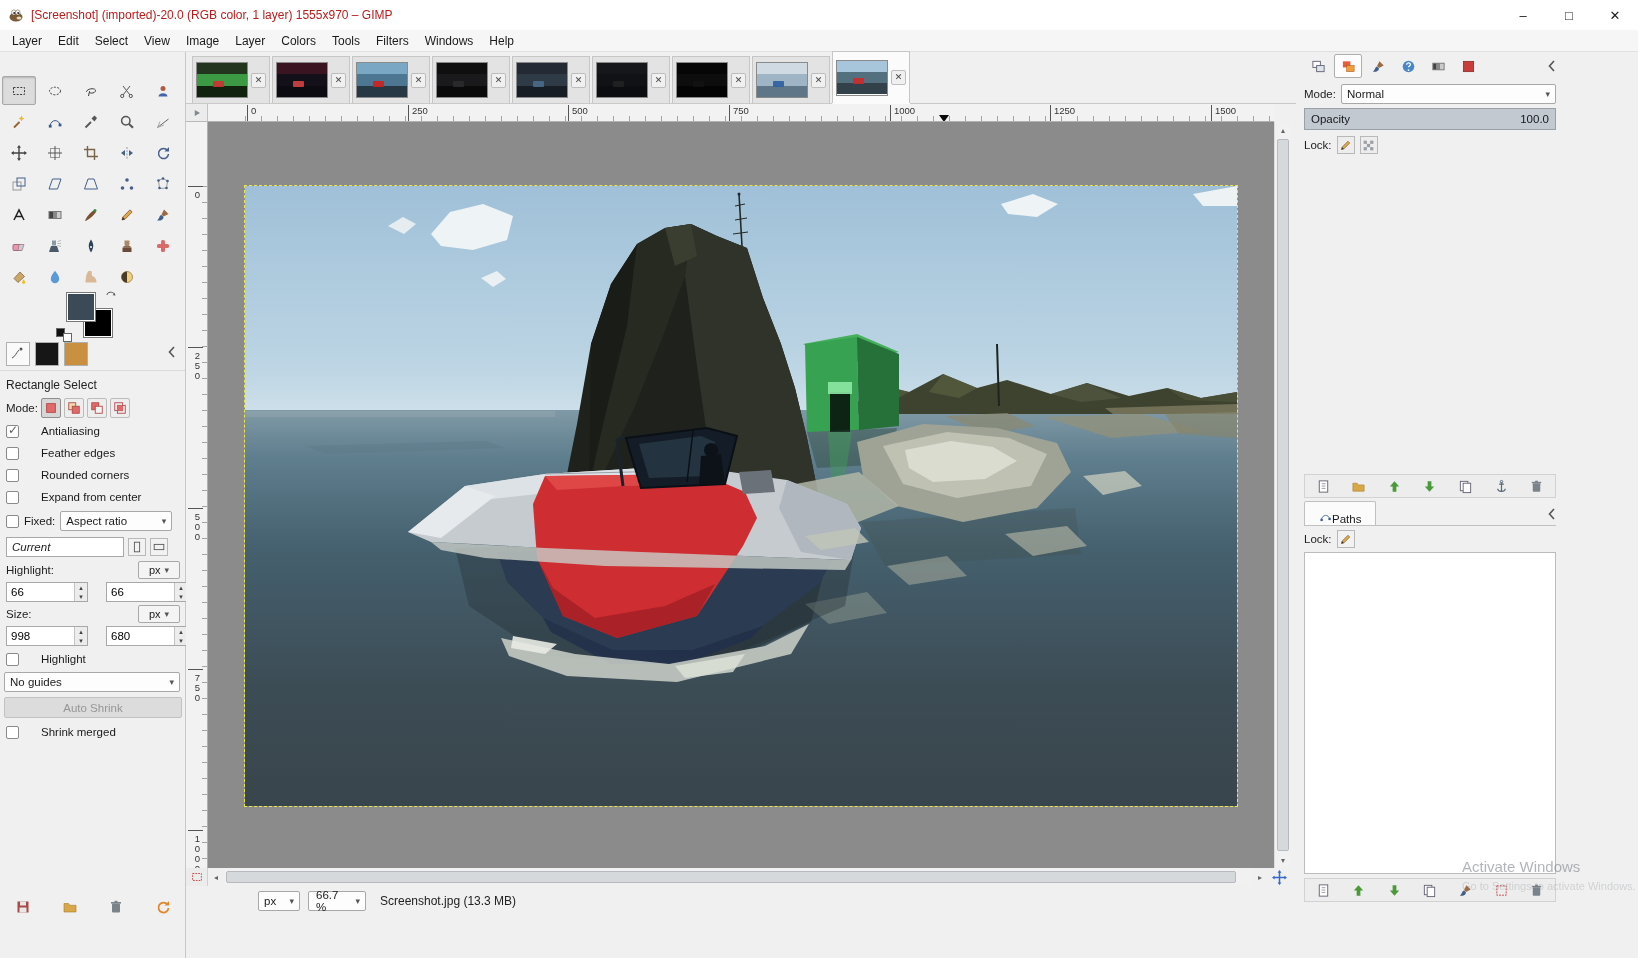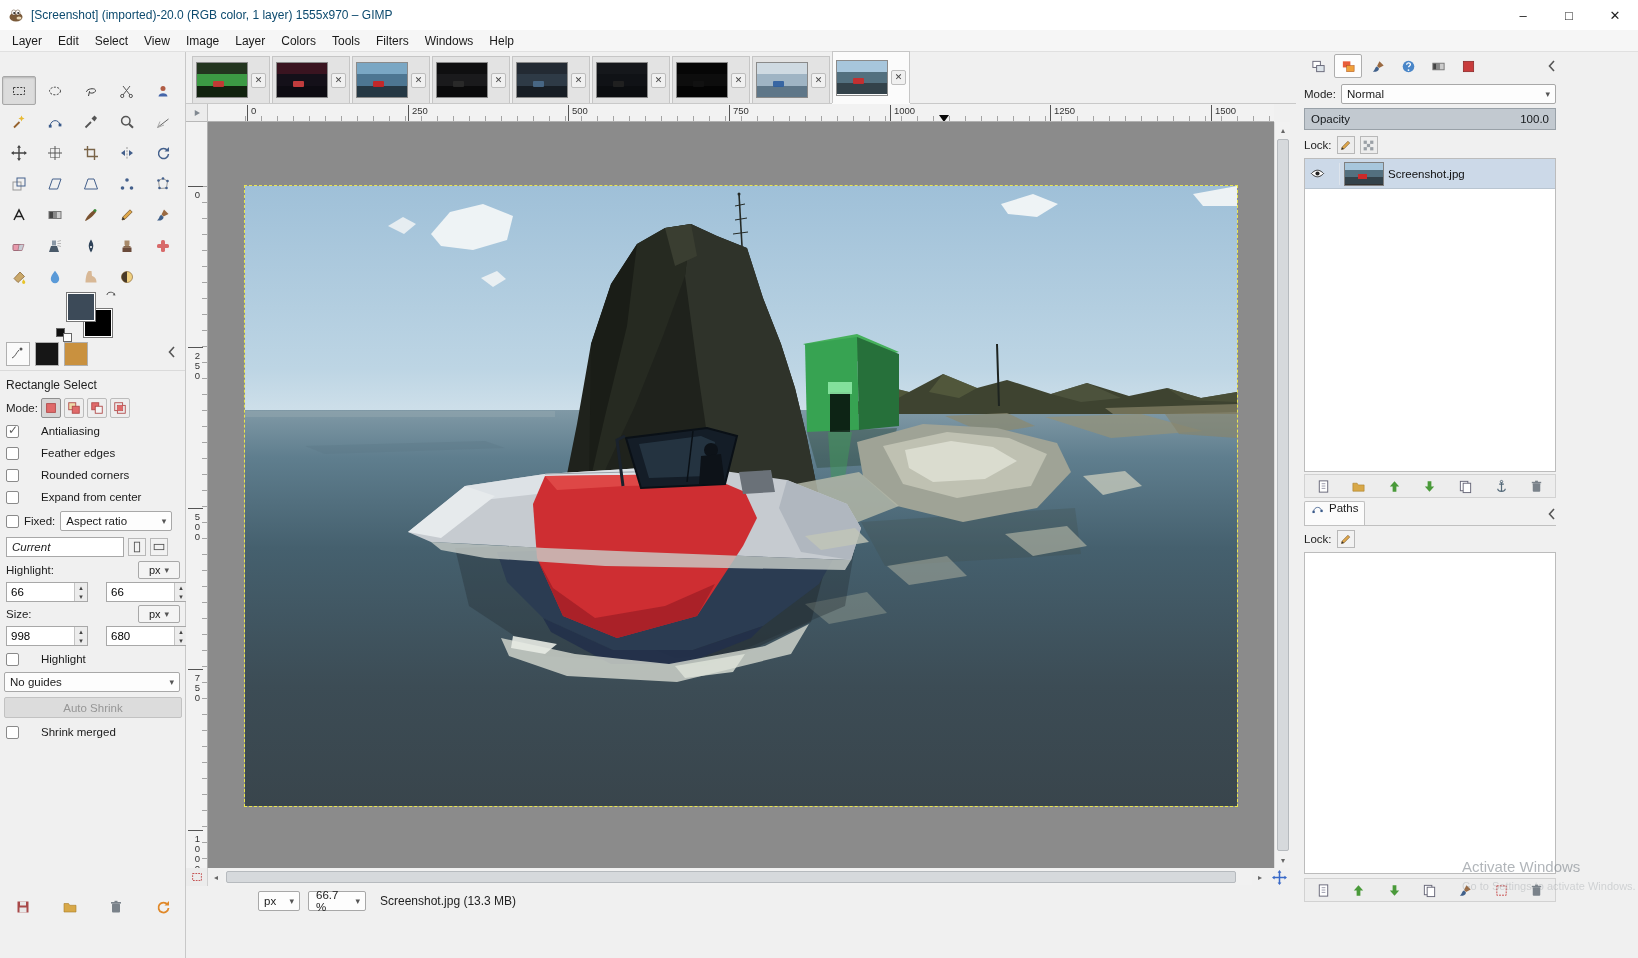--- a/index.html
+++ b/index.html
@@ -2,21 +2,21 @@
 <html><head>
 <meta charset="utf-8">
 <style>
   * { box-sizing: border-box; margin: 0; padding: 0; font-family: "Liberation Sans", "DejaVu Sans", sans-serif; }
   body { background: #444; }
   #app { position: relative; width: 1638px; height: 958px; background: #f0f0f0; overflow: hidden; font-size: 12px; color: #1a1a1a; }
 
   
   .titlebar { position: absolute; left:0; top:0; width:100%; height:30px; background:#fff; display:flex; align-items:center; }
   .tb-icon { margin-left:8px; width:16px; height:16px; }
-  .tb-title { margin-left:7px; font-size:12px; color:#0c4a6e; }
+  .tb-title { margin-left:7px; font-size:12px; color:#b91c1c; }
   .tb-controls { margin-left:auto; display:flex; height:100%; }
   .tb-btn { width:46px; height:100%; display:flex; align-items:center; justify-content:center; font-size:13px; color:#222; }
 
   
   .menubar { position:absolute; top:30px; left:0; width:100%; height:22px; background:#f6f6f6; border-bottom:1px solid #e0e0e0; display:flex; align-items:center; padding-left:4px; }
   .menu-item { padding:2px 8px; font-size:12px; }
 
   
   .toolbox-col { position:absolute; left:0; top:52px; width:186px; bottom:0; background:#f0f0f0; border-right:1px solid #c8c8c8; }
   .tool-grid { position:absolute; left:2px; top:24px; width:182px; display:grid; grid-template-columns:repeat(5,36px); grid-auto-rows:31px; }
@@ -125,21 +125,21 @@
   .eye-btn { width:18px; height:18px; display:flex; align-items:center; justify-content:center; }
   .chain-cell { width:10px; height:22px; border-right:1px solid #dde4ec; }
   .layer-thumb { width:40px; height:24px; border:1px solid #808080; display:flex; flex-direction:column; position:relative; overflow:hidden; background:#333; }
   .layer-thumb i { flex:1; }
   .layer-thumb b { position:absolute; left:34%; top:50%; width:9px; height:5px; }
   .layer-name { font-size:11.5px; color:#111; }
   .mini-toolbar { position:absolute; left:8px; width:252px; height:24px; display:flex; justify-content:space-between; align-items:center; padding:0 4px; background:#ededed; border:1px solid #d2d2d2; }
   .layers-toolbar { top:422px; }
   .mini-btn { width:28px; height:20px; display:flex; align-items:center; justify-content:center; }
   .paths-tabrow { position:absolute; left:8px; top:450px; width:252px; height:24px; border-bottom:1px solid #c0c0c0; display:flex; align-items:flex-end; }
-  .paths-tab { height:24px; padding:0 6px; background:#fbfbfb; border:1px solid #c0c0c0; border-bottom:none; display:flex; align-items:flex-start; gap:5px; font-size:11.5px; border-radius:2px 2px 0 0; }
+  .paths-tab { height:24px; padding:0 14px; background:#fbfbfb; border:1px solid #c0c0c0; border-bottom:none; display:flex; align-items:flex-end; font-size:11.5px; border-radius:2px 2px 0 0; }
   .paths-collapse { position:absolute; left:248px; top:454px; }
   .paths-lock { position:absolute; left:8px; top:478px; display:flex; align-items:center; gap:5px; height:18px; }
   .paths-list { position:absolute; left:8px; top:500px; width:252px; height:322px; background:#fff; border:1px solid #bcbcbc; }
   .paths-toolbar { top:826px; }
   .watermark { position:absolute; left:166px; top:806px; font-size:15px; color:#7e858c; opacity:.6; white-space:nowrap; pointer-events:none; }
   .watermark2 { position:absolute; left:166px; top:828px; font-size:11px; color:#858c92; opacity:.3; white-space:nowrap; pointer-events:none; }
 
   .label { font-size:11.5px; color:#222; white-space:nowrap; }
 </style>
 </head>
@@ -895,38 +895,20 @@
               <rect x="2" y="2" width="4" height="4"></rect>
               <rect x="10" y="2" width="4" height="4"></rect>
               <rect x="6" y="6" width="4" height="4"></rect>
               <rect x="2" y="10" width="4" height="4"></rect>
               <rect x="10" y="10" width="4" height="4"></rect>
             </g>
           </svg>
         </span>
     </div>
 
-    <div class="layer-list">
-      <div class="layer-row">
-        <span class="eye-btn">
-            <svg width="15" height="15" viewBox="0 0 16 16">
-              <path d="M1.5 8S4.5 4.5 8 4.5 14.5 8 14.5 8 11.5 11.5 8 11.5 1.5 8 1.5 8z" fill="#fff" stroke="#222"></path>
-              <circle cx="8" cy="8" r="2.2" fill="#222"></circle>
-            </svg>
-          </span>
-        <span class="chain-cell"></span>
-        <span class="layer-thumb">
-          <i style="background:#a7c6dc"></i>
-            <i style="background:#53707f"></i>
-            <i style="background:#33424a"></i>
-            <b style="background:#cc2a2a"></b>
-        </span>
-        <span class="layer-name">Screenshot.jpg</span>
-      </div>
-    </div>
 
     <div class="mini-toolbar layers-toolbar">
         <div class="mini-btn">
           <svg width="15" height="15" viewBox="0 0 16 16">
             <rect x="3.5" y="2" width="9" height="12" fill="#fff" stroke="#667"></rect>
             <path d="M6 5h4M6 7.5h4M6 10h4" stroke="#99a"></path>
           </svg>
         </div>
         <div class="mini-btn">
           <svg width="15" height="15" viewBox="0 0 16 16">

